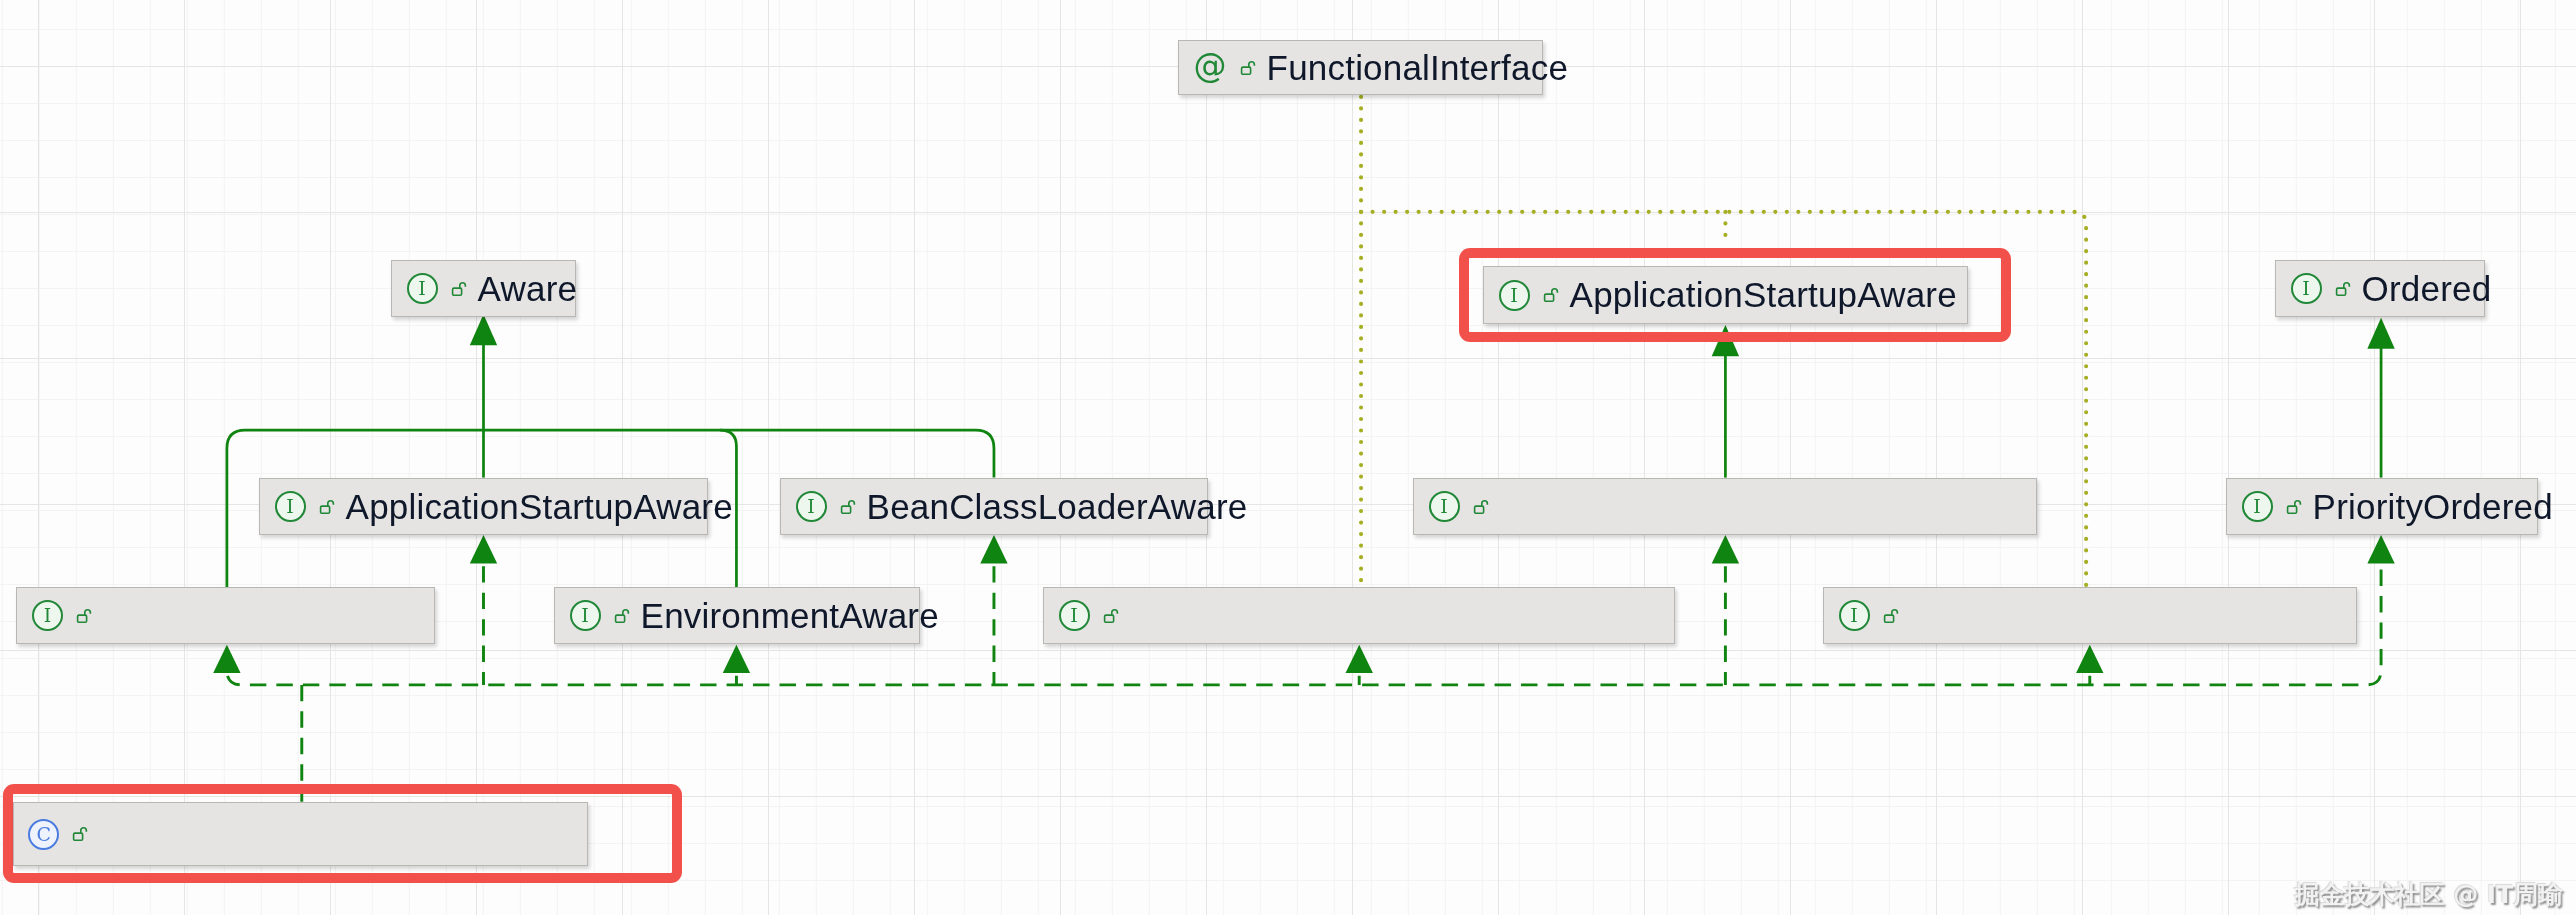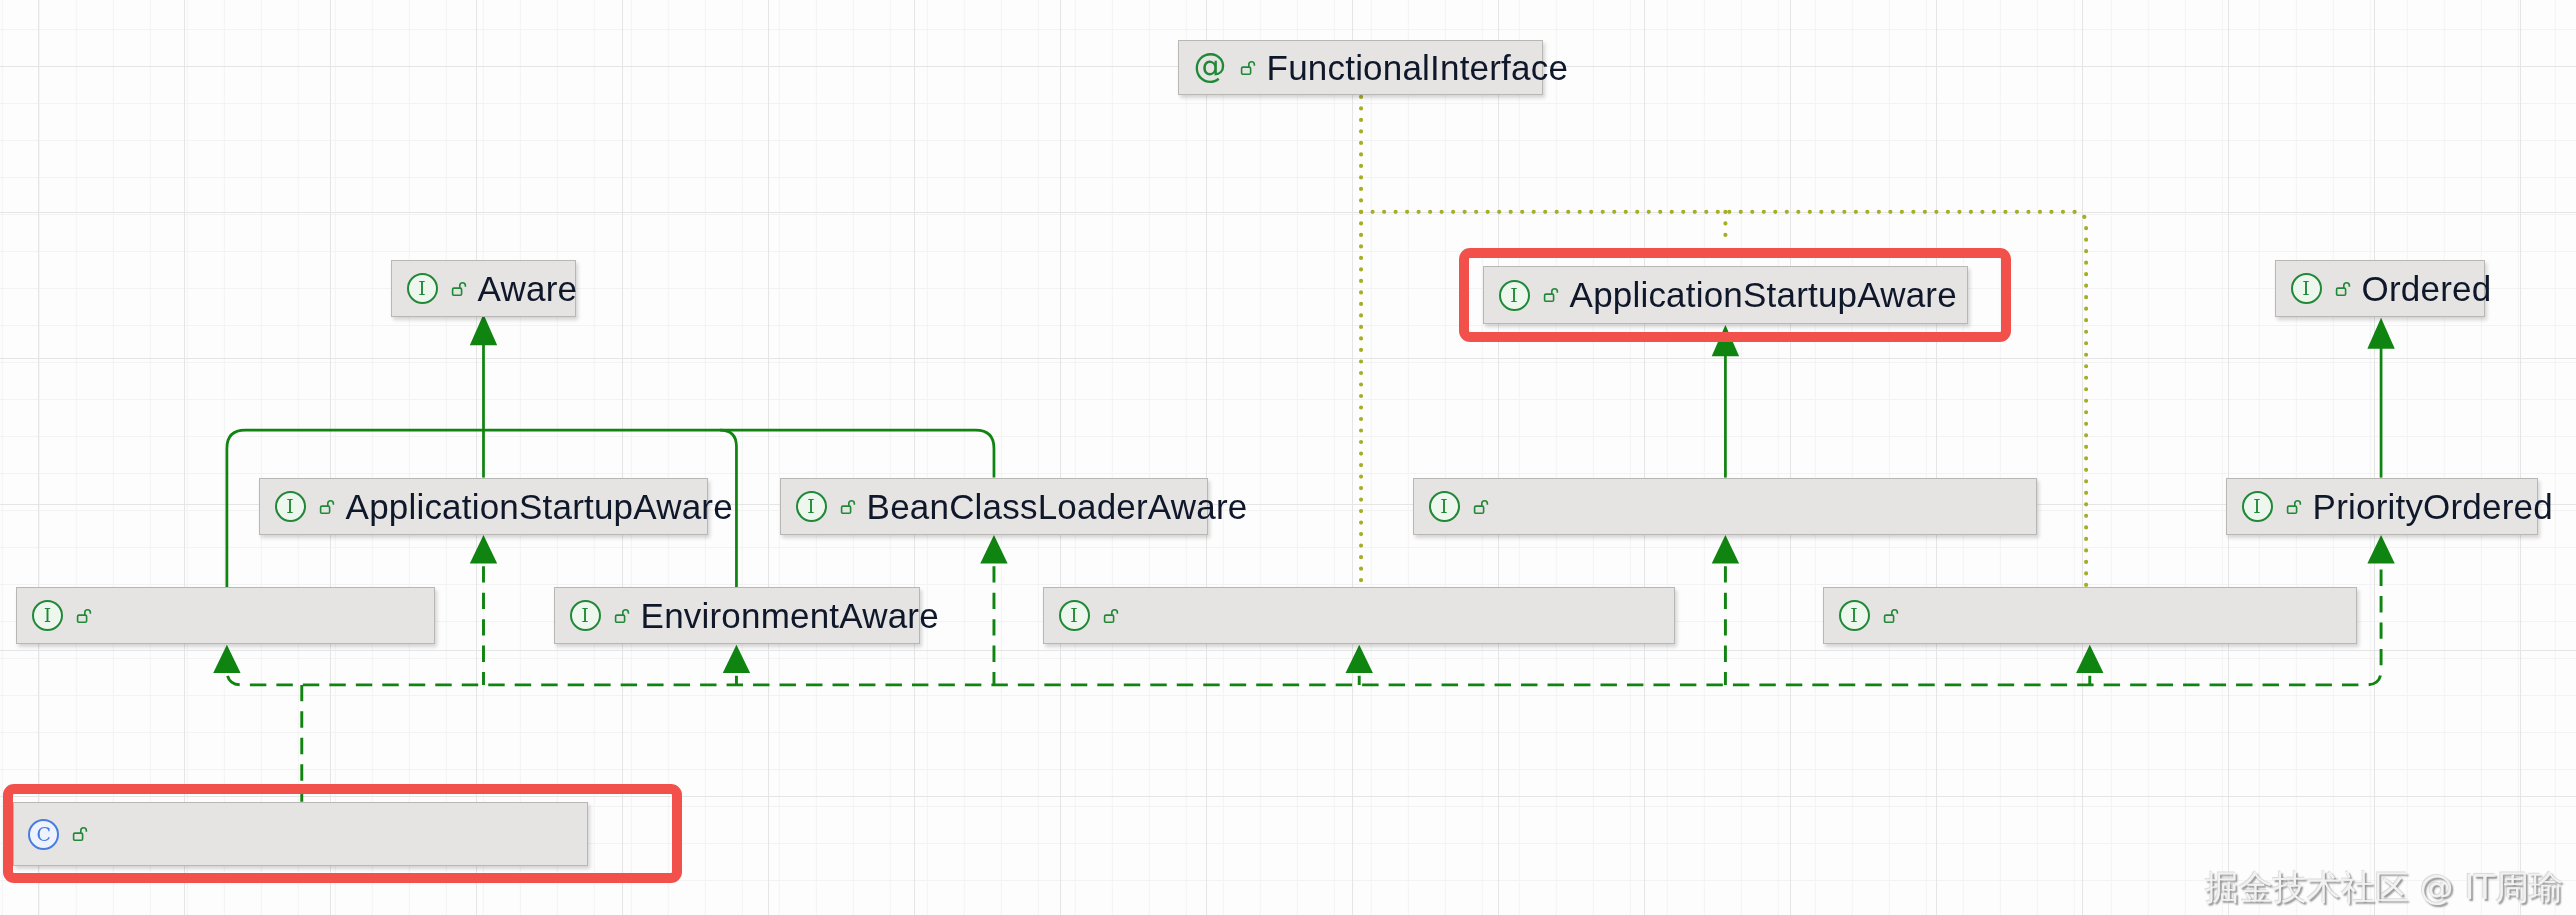--- a/index.html
+++ b/index.html
@@ -37,21 +37,21 @@
   }
   .circle-icon.green{border-color:#218838;color:#218838;background:#eef7ee;}
   .circle-icon.blue{border-color:#4a7ce0;color:#4a7ce0;background:#eef2fc;}
   .at-icon{
     flex:none;font-size:33px;line-height:1;color:#218838;
     font-family:"DejaVu Sans",sans-serif;transform:translateY(-1.8px);
   }
   .lock-icon{flex:none;display:block;}
   .watermark{
     position:absolute;right:12.8px;bottom:3.7px;z-index:4;
-    font-size:34px;font-weight:normal;color:#f2f2f2;
+    font-size:25px;font-weight:bold;color:#f2f2f2;
     text-shadow:1.8px 1.8px 1.8px #8f8f8f,-0.9px -0.9px 0.9px #d8d8d8;
     font-family:"DejaVu Sans",sans-serif;white-space:nowrap;
   }
 </style>
 </head>
 <body>
 
 <div class="canvas">
 
   <svg class="edges" width="2576" height="915" viewBox="0 0 2820 1002">

